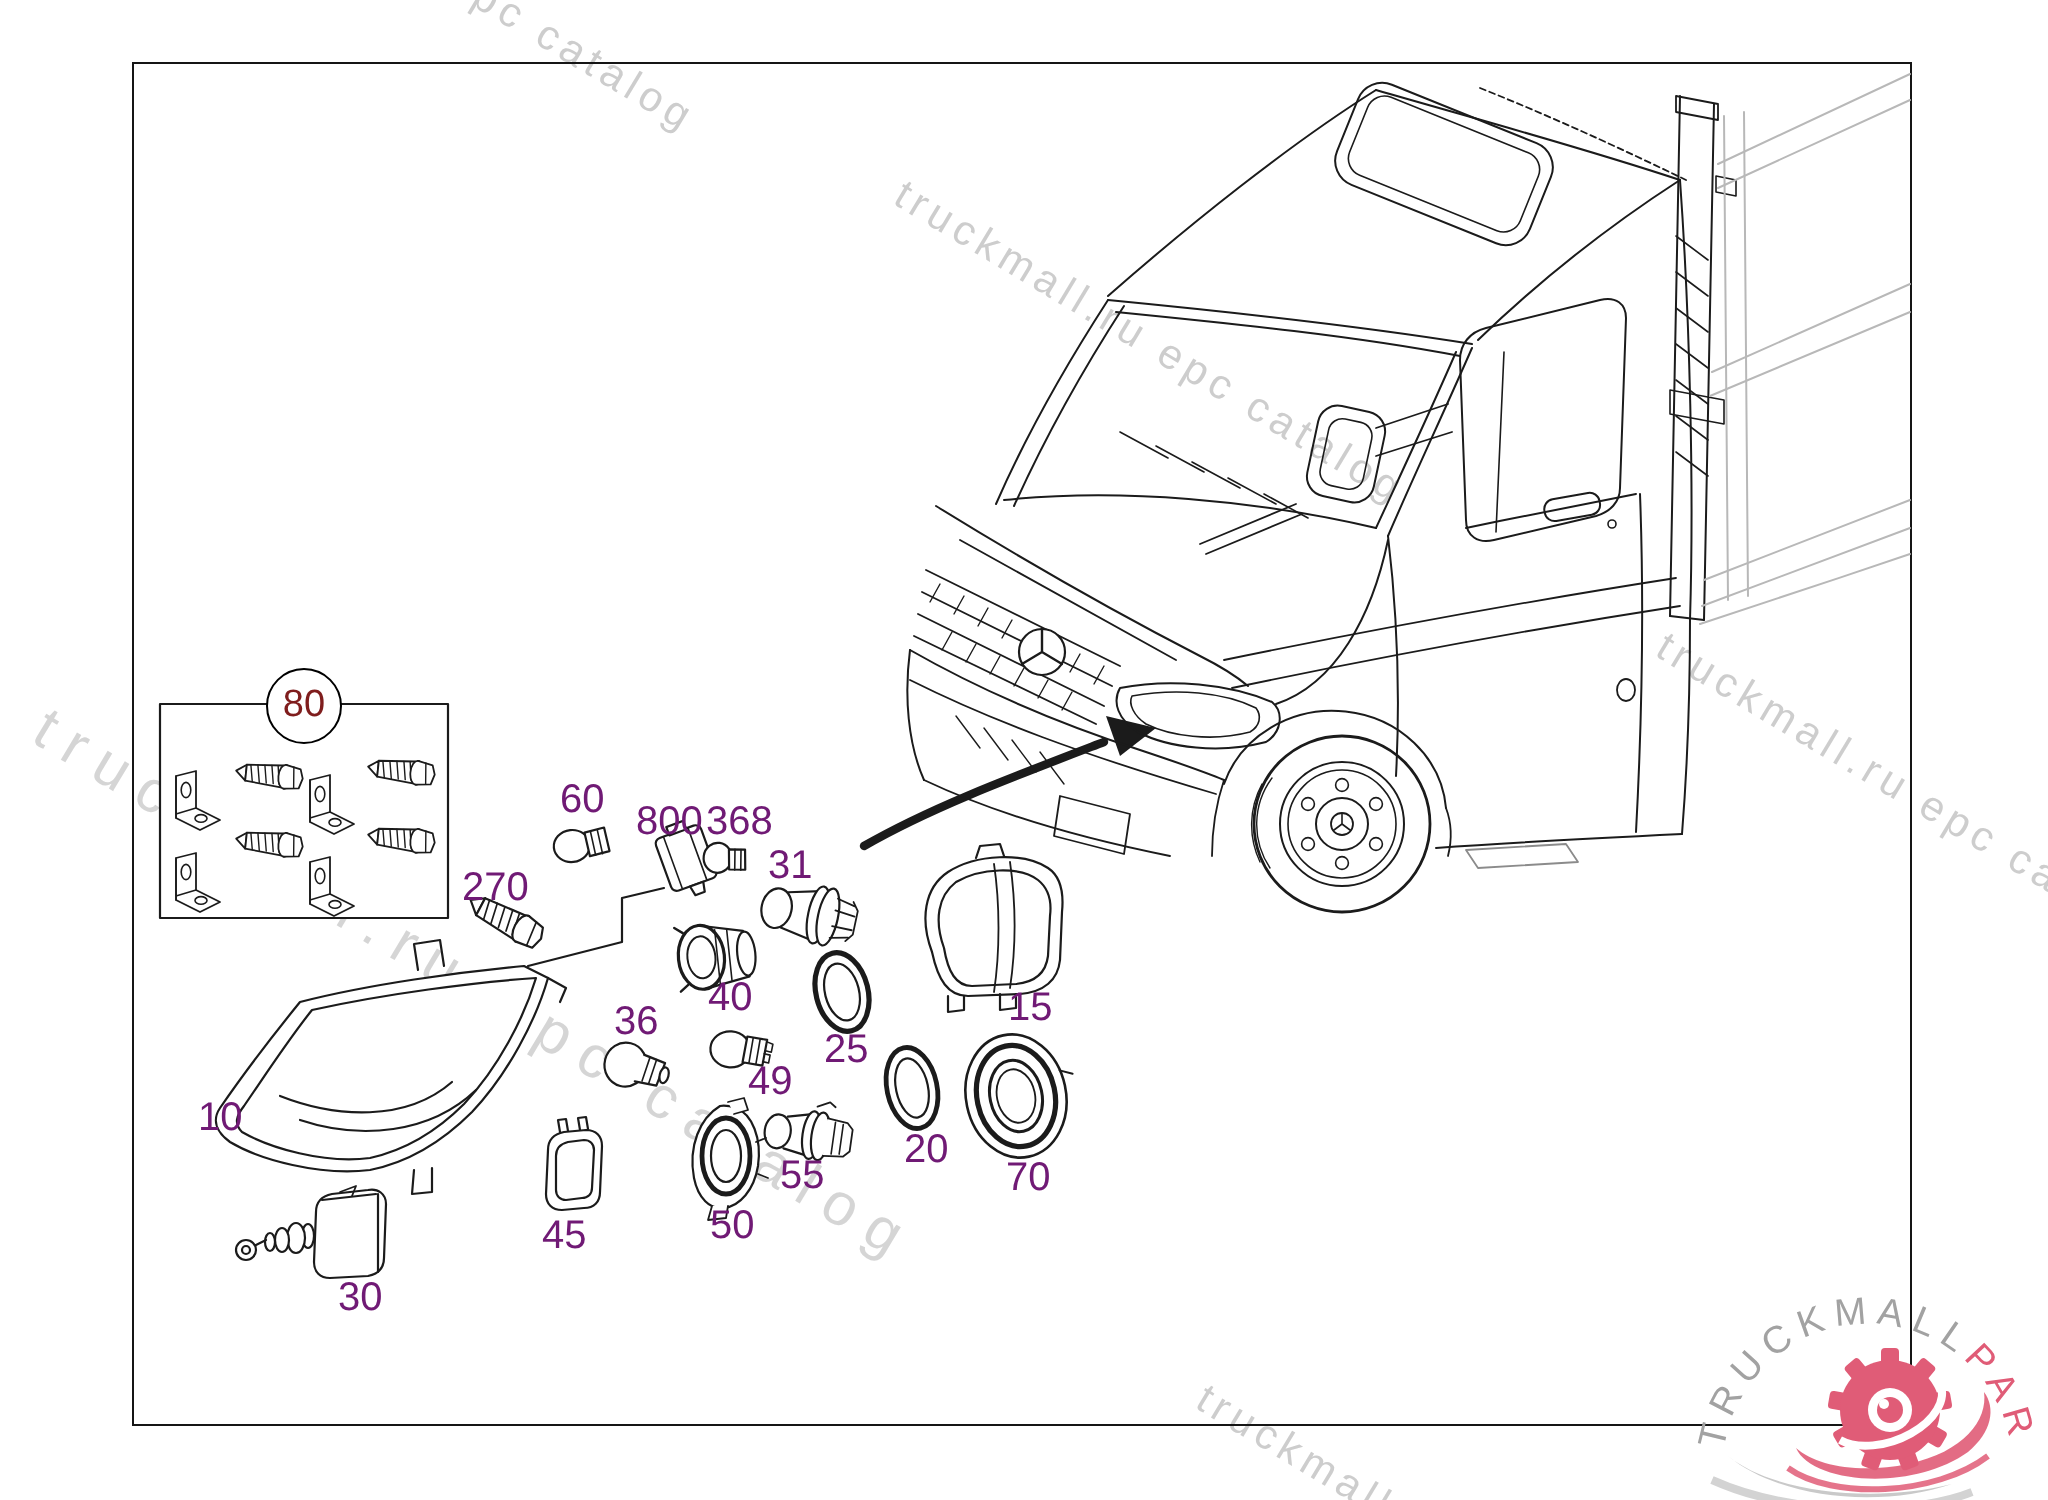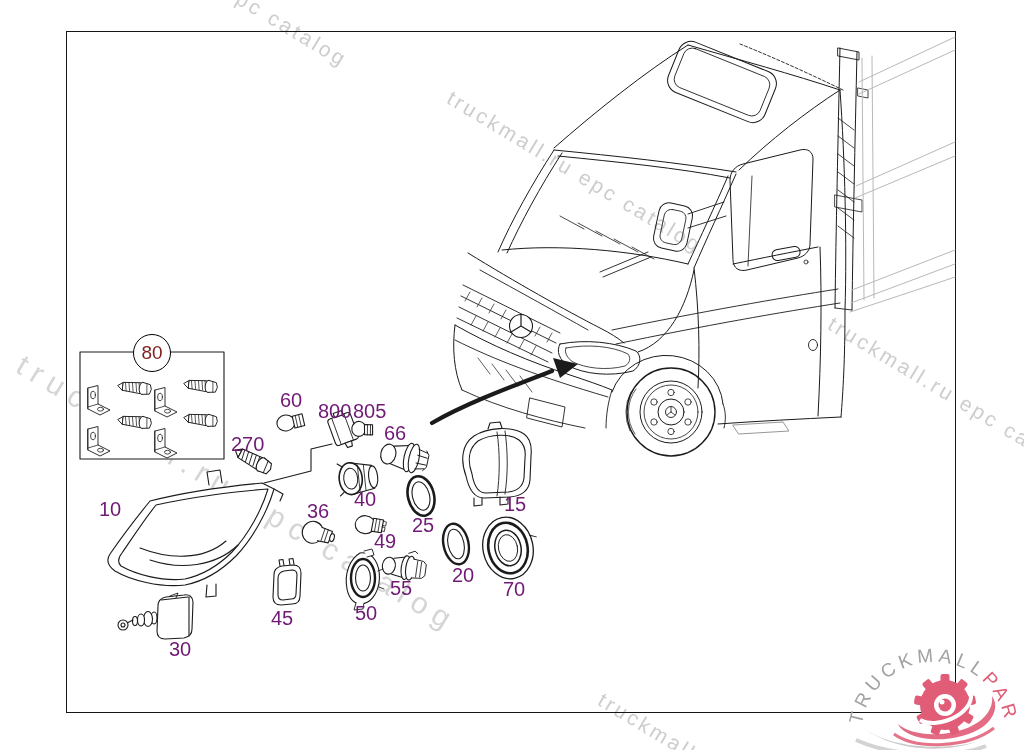--- a/index.html
+++ b/index.html
@@ -304,26 +304,26 @@
       <path d="M850,312 C880,302 920,289 955,277"></path>
       <path d="M862,58 L864,300 M872,56 L874,298"></path>
     </g>
   </g>
 </svg>
 
 <div class="circle80">
   <span>80</span>
 </div>
 
-<div class="co z3" style="left:99px;top:499px">10</div>
+<div class="co z3" style="left:99px;top:549px">10</div>
 <div class="co z3" style="left:231px;top:434px">270</div>
 <div class="co z3" style="left:280px;top:390px">60</div>
 <div class="co z3" style="left:318px;top:401px">800</div>
-<div class="co z3" style="left:353px;top:401px">805</div>
-<div class="co z3" style="left:384px;top:423px">66</div>
+<div class="co z3" style="left:353px;top:401px">368</div>
+<div class="co z3" style="left:384px;top:423px">31</div>
 <div class="co z3" style="left:354px;top:489px">40</div>
 <div class="co z3" style="left:307px;top:501px">36</div>
 <div class="co z3" style="left:412px;top:515px">25</div>
 <div class="co z3" style="left:374px;top:531px">49</div>
 <div class="co z3" style="left:504px;top:494px">15</div>
 <div class="co z3" style="left:452px;top:565px">20</div>
 <div class="co z3" style="left:503px;top:579px">70</div>
 <div class="co z3" style="left:390px;top:578px">55</div>
 <div class="co z3" style="left:355px;top:603px">50</div>
 <div class="co z3" style="left:271px;top:608px">45</div>

